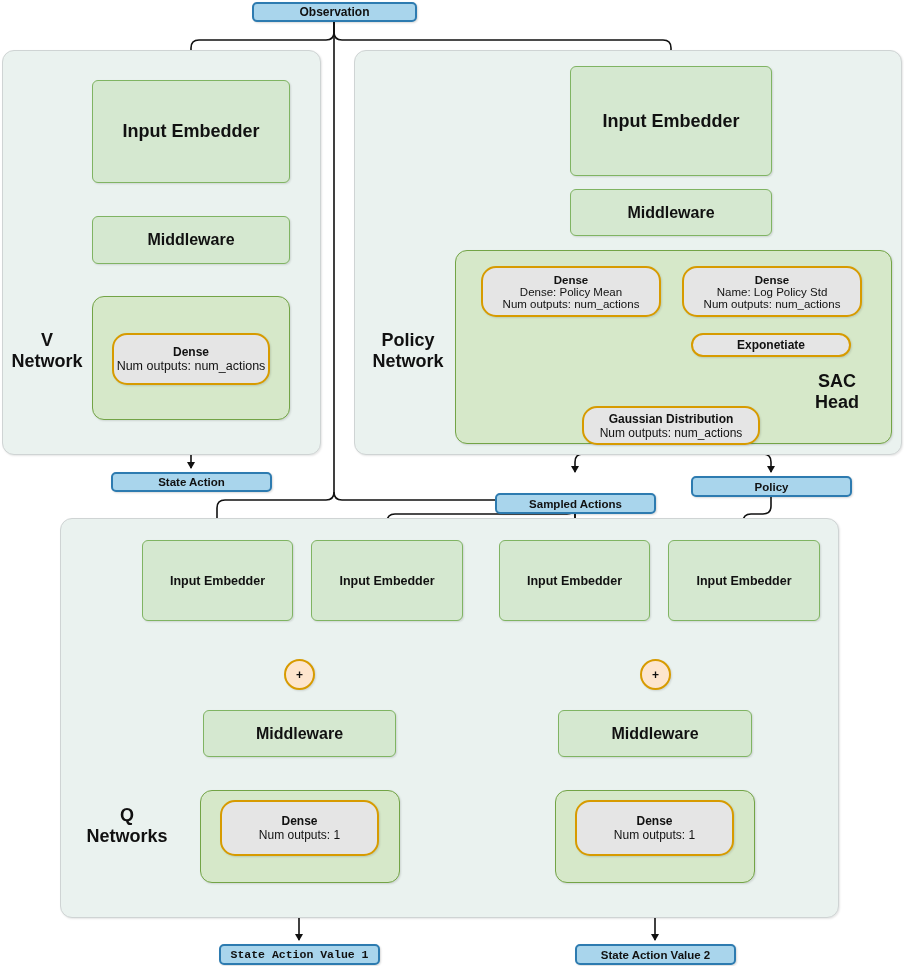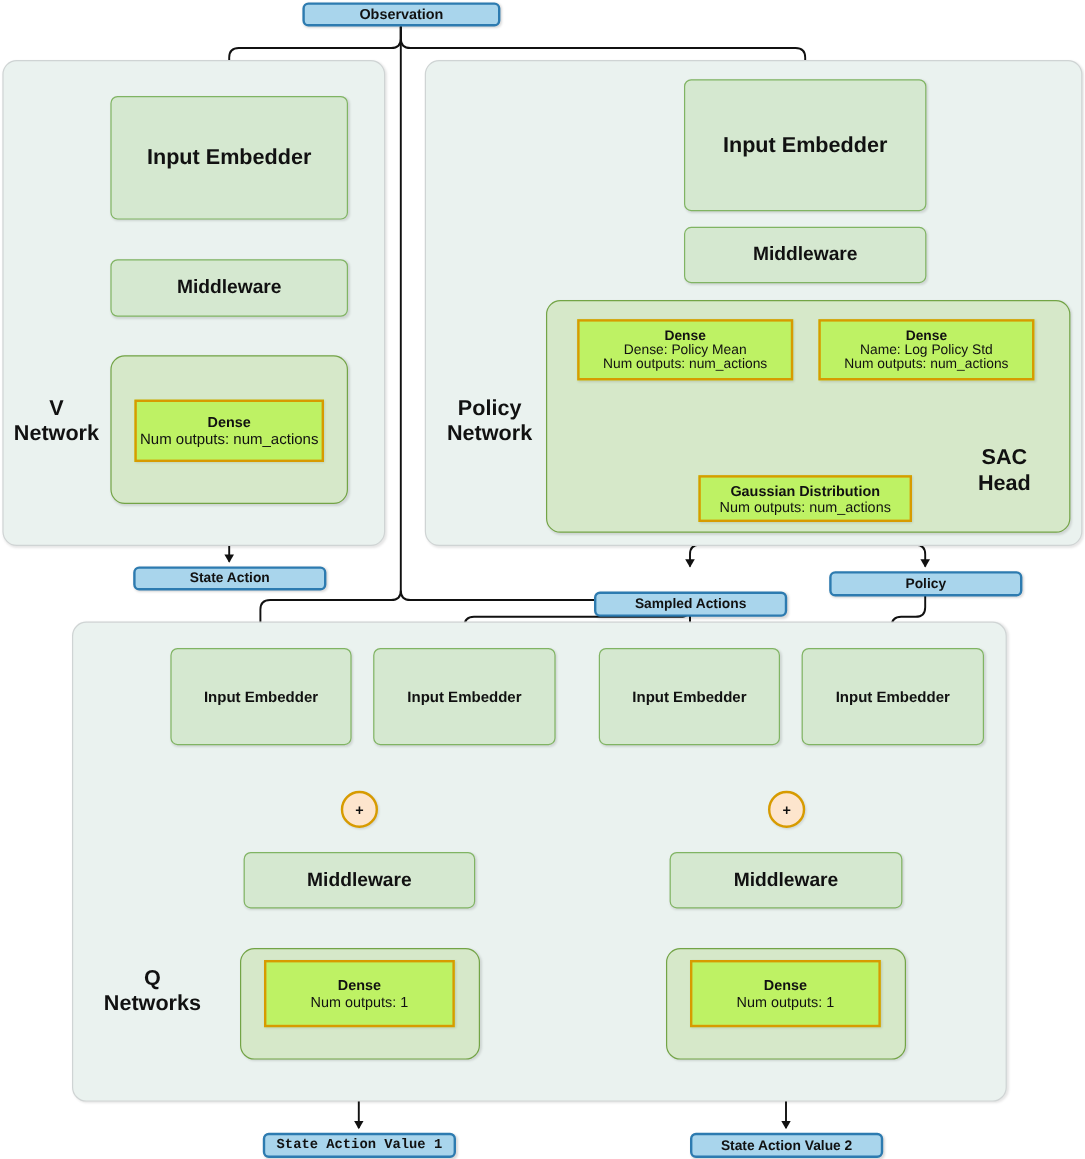--- a/index.html
+++ b/index.html
@@ -13,21 +13,21 @@
   
   .group{background:#eaf2ef;border:1px solid #cfd4d4;border-radius:12px;
          box-shadow:1px 1px 2px rgba(0,0,0,.10);}
   
   .head{background:#d6e8c9;border:1.5px solid #73a446;border-radius:12px;
         box-shadow:1px 1px 2px rgba(0,0,0,.12);}
   
   .green{background:#d5e8d0;border:1.5px solid #80b463;border-radius:6px;
          box-shadow:1px 1px 2px rgba(0,0,0,.12);}
   
-  .orange{background:#bef264;border:2px solid #d79b00;border-radius:0;
+  .orange{background:#e5e5e5;border:2px solid #d79b00;border-radius:15px;
           box-shadow:1px 1px 2px rgba(0,0,0,.12);}
   
   .blue{background:#a9d5ec;border:2px solid #2d7bb0;border-radius:5px;
         box-shadow:1px 1px 2px rgba(0,0,0,.15);}
   
   .plus{background:#fde5cd;border:2px solid #d79b00;border-radius:50%;
         box-shadow:1px 1px 2px rgba(0,0,0,.12);}
 
   .t-title{font-weight:bold;color:#111111;}
   .t-sub{color:#111111;}
@@ -142,22 +142,25 @@
     <span class="t-sub fs11">Dense: Policy Mean</span>
     <span class="t-sub fs11">Num outputs: num_actions</span>
   </div>
 
   <div class="node orange" style="left:682px;top:266px;width:180px;height:51px;">
     <span class="t-title fs11">Dense</span>
     <span class="t-sub fs11">Name: Log Policy Std</span>
     <span class="t-sub fs11">Num outputs: num_actions</span>
   </div>
 
-
-  <div class="node orange" style="left:582px;top:396px;width:178px;height:39px;">
+  <div class="node orange t-title fs12" style="left:691px;top:333px;width:160px;height:24px;">
+    <span>Exponetiate</span>
+  </div>
+
+  <div class="node orange" style="left:582px;top:406px;width:178px;height:39px;">
     <span class="t-title fs12">Gaussian Distribution</span>
     <span class="t-sub fs12">Num outputs: num_actions</span>
   </div>
 
   <div class="node blue fs11 t-title" style="left:495px;top:493px;width:161px;height:21px;">
     <span>Sampled Actions</span>
   </div>
 
   <div class="node blue fs11 t-title" style="left:691px;top:476px;width:161px;height:21px;">
     <span>Policy</span>

